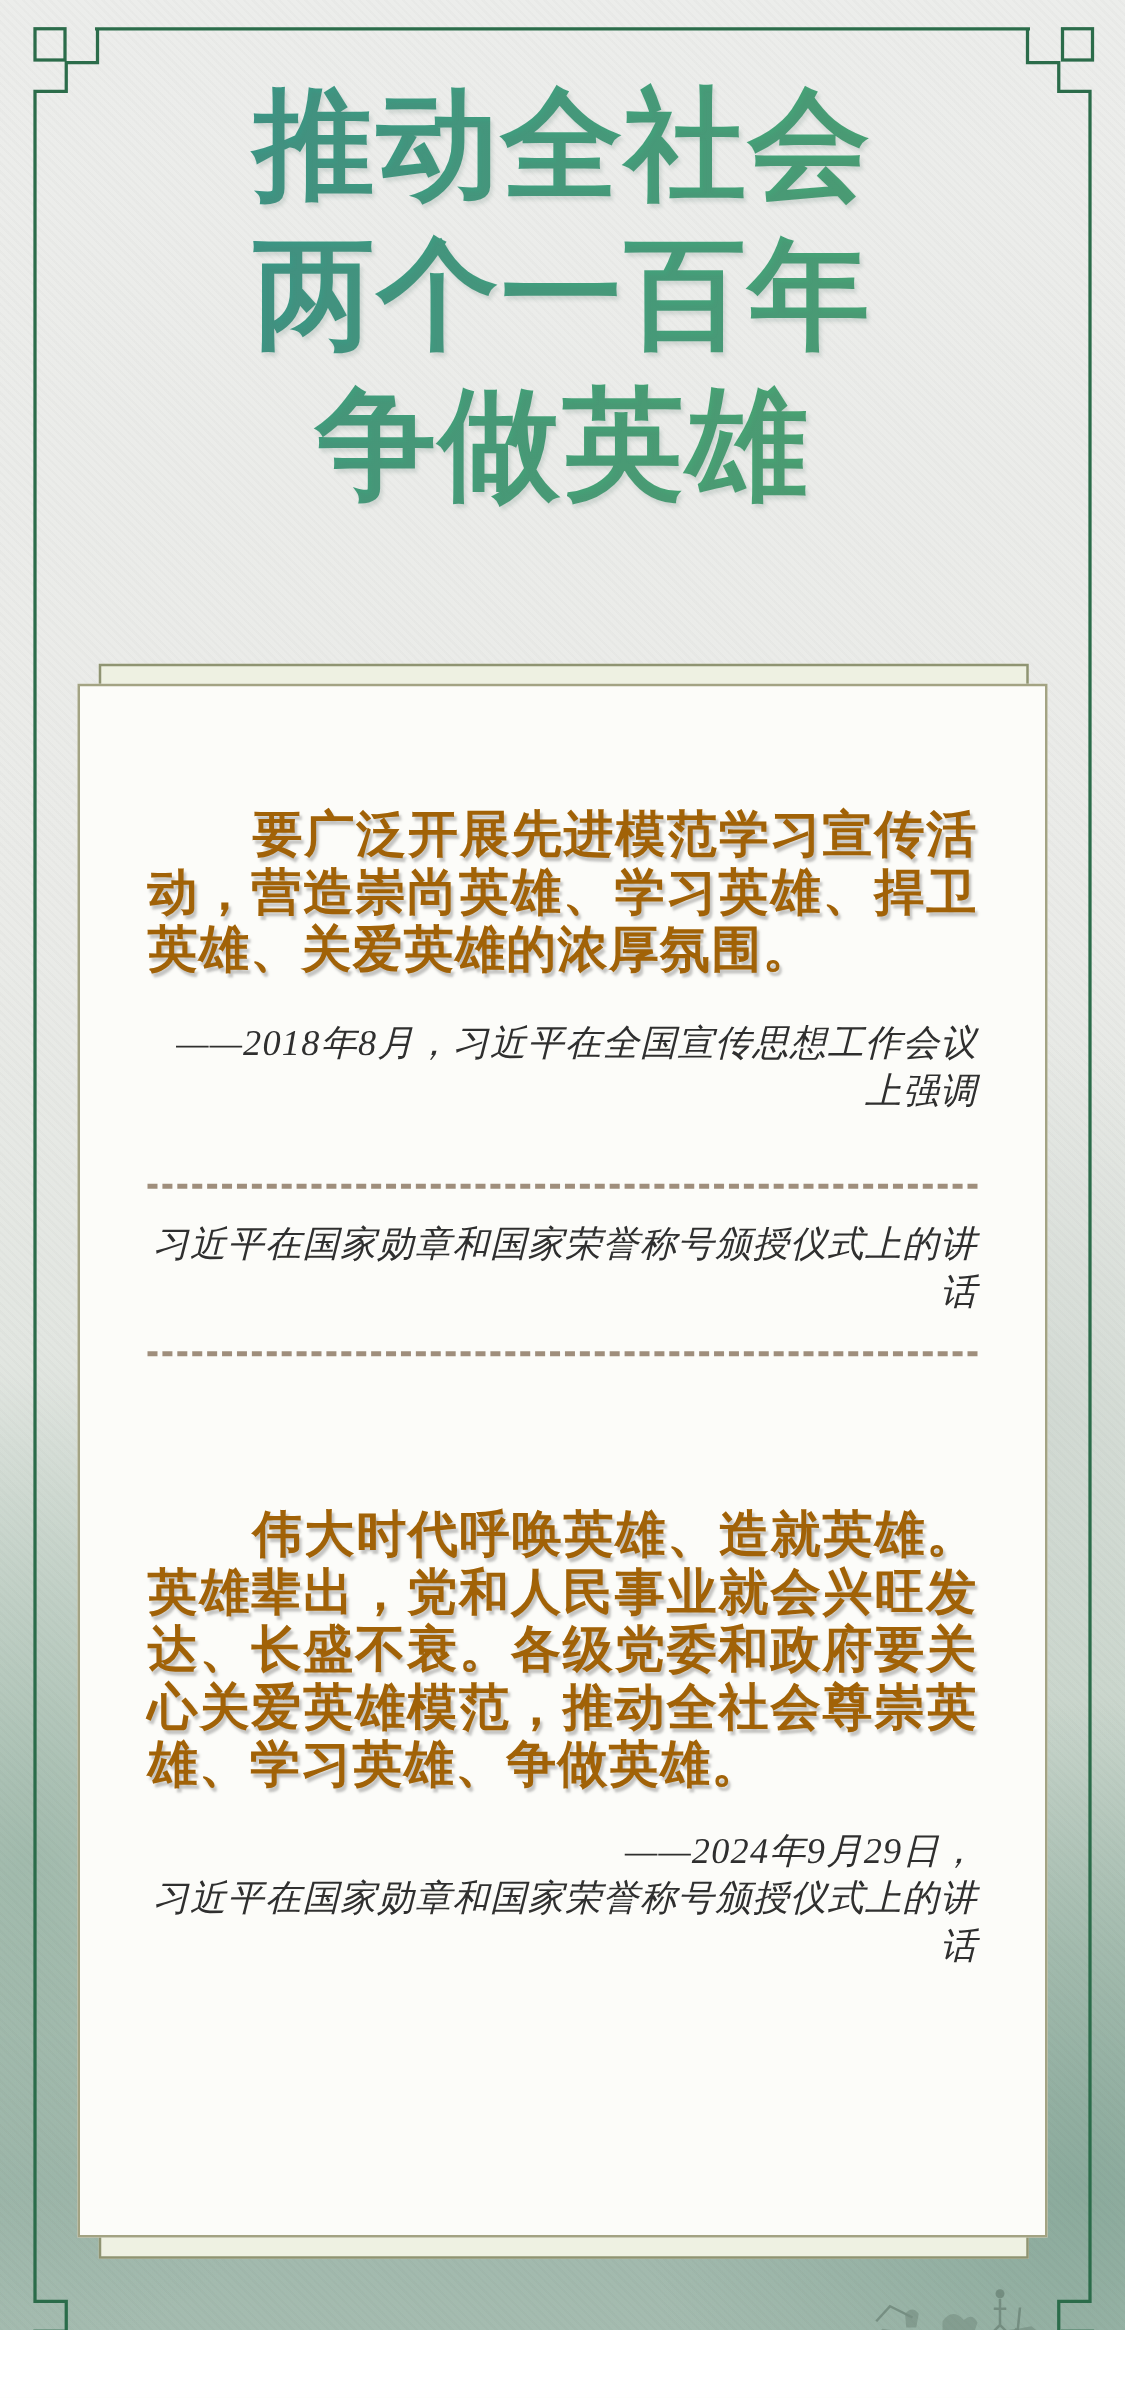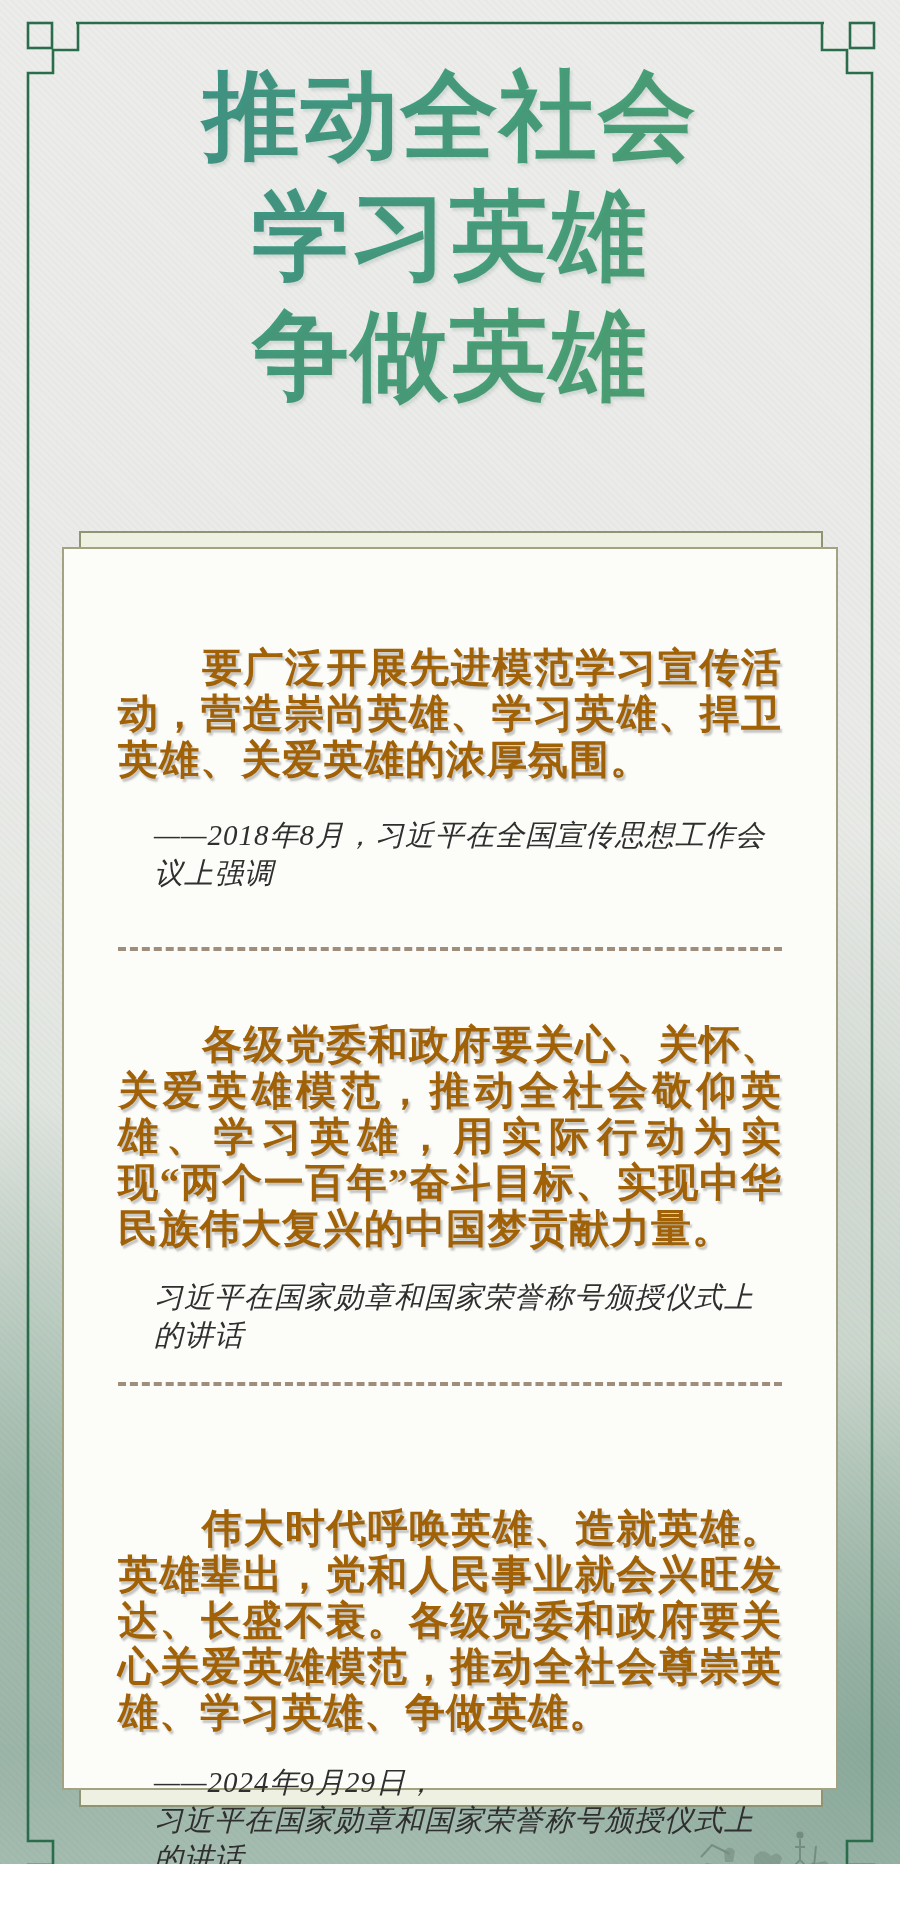--- a/index.html
+++ b/index.html
@@ -40,21 +40,21 @@
     padding:96px 54px 0 54px;
   }
   .quote{
     margin:0;font-family:"Liberation Serif","DejaVu Serif",serif;
     font-weight:700;font-size:40px;line-height:46px;color:#a16207;
     text-align:justify;text-indent:84px;letter-spacing:1px;
     text-shadow:2px 3px 2px rgba(110,110,110,0.40);
   }
   .attr{
     font-family:"Liberation Serif","DejaVu Serif",serif;font-style:italic;
-    font-size:29px;line-height:38px;color:#2f2f2f;letter-spacing:1px;margin-left:36px;
+    font-size:29px;line-height:38px;color:#2f2f2f;text-align:right;letter-spacing:1px;
   }
   .divider{border-top:4px dashed #9f8e7c;height:0;}
   #attr1{margin-top:33px;}
   #div1{margin-top:55px;}
   #q2{margin-top:71px;}
   #attr2{margin-top:26px;}
   #div2{margin-top:28px;}
   #q3{margin-top:120px;}
   #attr3{margin-top:27px;}
   .boat{position:absolute;left:690px;top:1826px;opacity:.45;}
@@ -90,34 +90,33 @@
       <path d="M822 23 V50 H847 V73 H872 V1841 H847 V1866 H822 V1890"></path>
       <rect x="28" y="23" width="24" height="25"></rect>
       <rect x="850" y="23" width="24" height="25"></rect>
       <rect x="28" y="1865" width="24" height="25"></rect>
       <rect x="850" y="1865" width="24" height="25"></rect>
     </g>
   </svg>
 
   <header class="title">
     <div class="tl">推动全社会</div>
-    <div class="tl">学习英雄</div>
+    <div class="tl">两个一百年</div>
     <div class="tl">争做英雄</div>
   </header>
 
   <div class="card-back"></div>
 
   <section class="card">
     <p class="quote" id="q1">要广泛开展先进模范学习宣传活动，营造崇尚英雄、学习英雄、捍卫英雄、关爱英雄的浓厚氛围。</p>
     <div class="attr" id="attr1">
       <div>——2018年8月，习近平在全国宣传思想工作会议上强调</div>
     </div>
     <div class="divider" id="div1"></div>
 
-    <p class="quote" id="q2">各级党委和政府要关心、关怀、关爱英雄模范，推动全社会敬仰英雄、学习英雄，用实际行动为实现“两个一百年”奋斗目标、实现中华民族伟大复兴的中国梦贡献力量。</p>
     <div class="attr" id="attr2">
       <div>习近平在国家勋章和国家荣誉称号颁授仪式上的讲话</div>
     </div>
     <div class="divider" id="div2"></div>
 
     <p class="quote" id="q3">伟大时代呼唤英雄、造就英雄。英雄辈出，党和人民事业就会兴旺发达、长盛不衰。各级党委和政府要关心关爱英雄模范，推动全社会尊崇英雄、学习英雄、争做英雄。</p>
     <div class="attr" id="attr3">
       <div>——2024年9月29日，</div>
       <div>习近平在国家勋章和国家荣誉称号颁授仪式上的讲话</div>
     </div>

